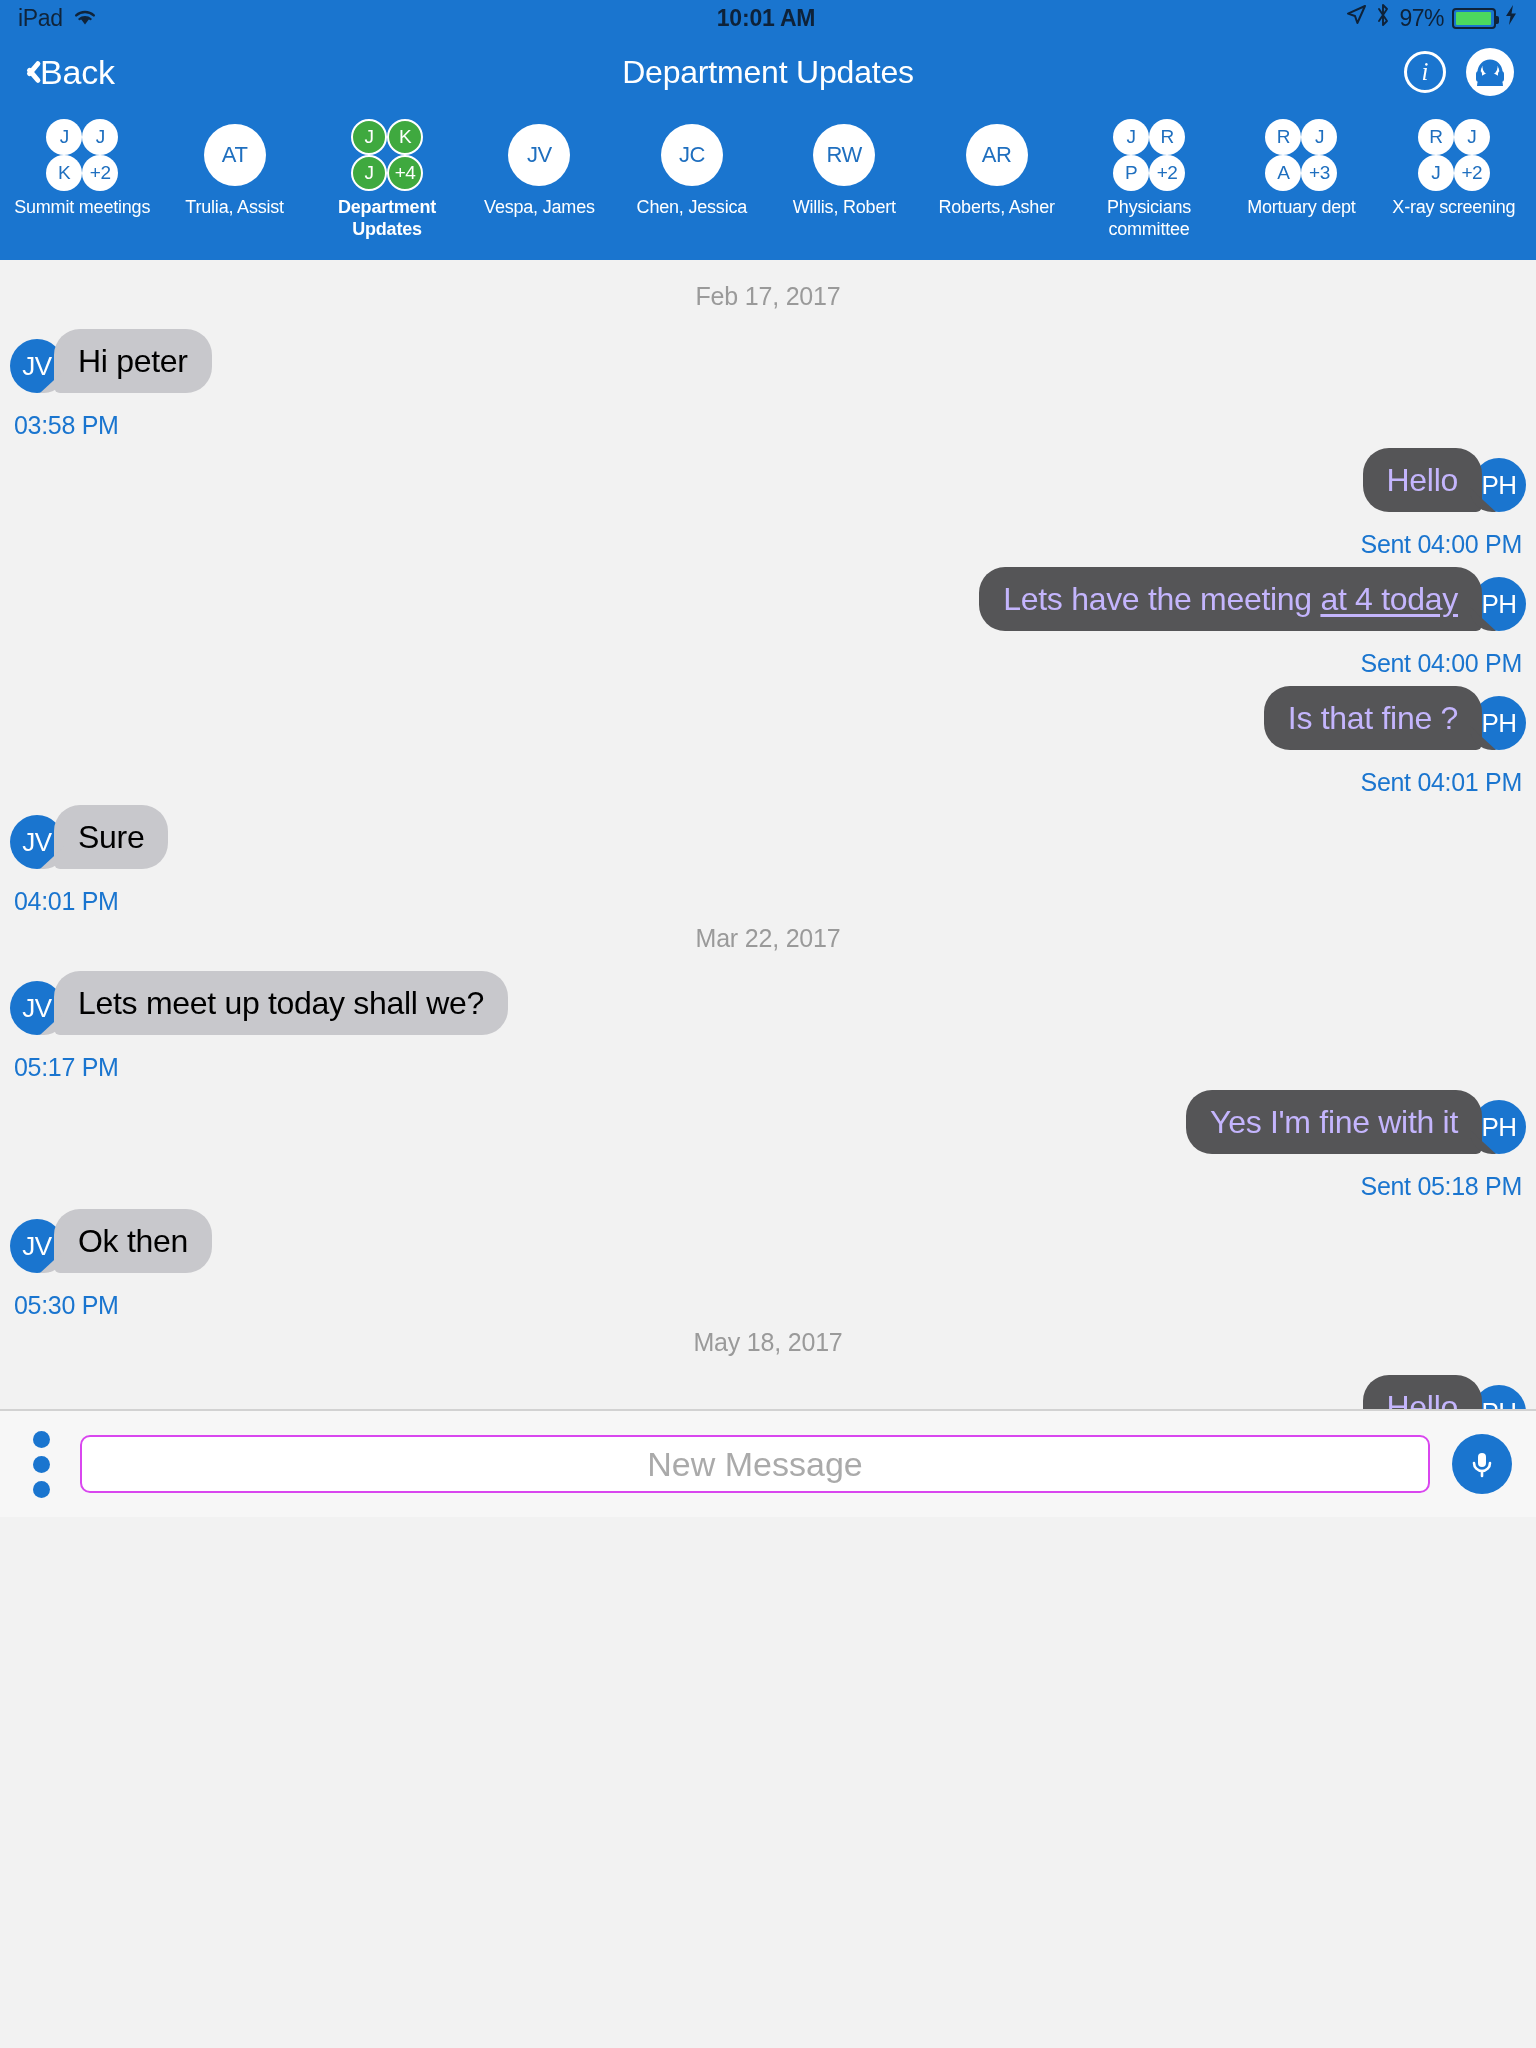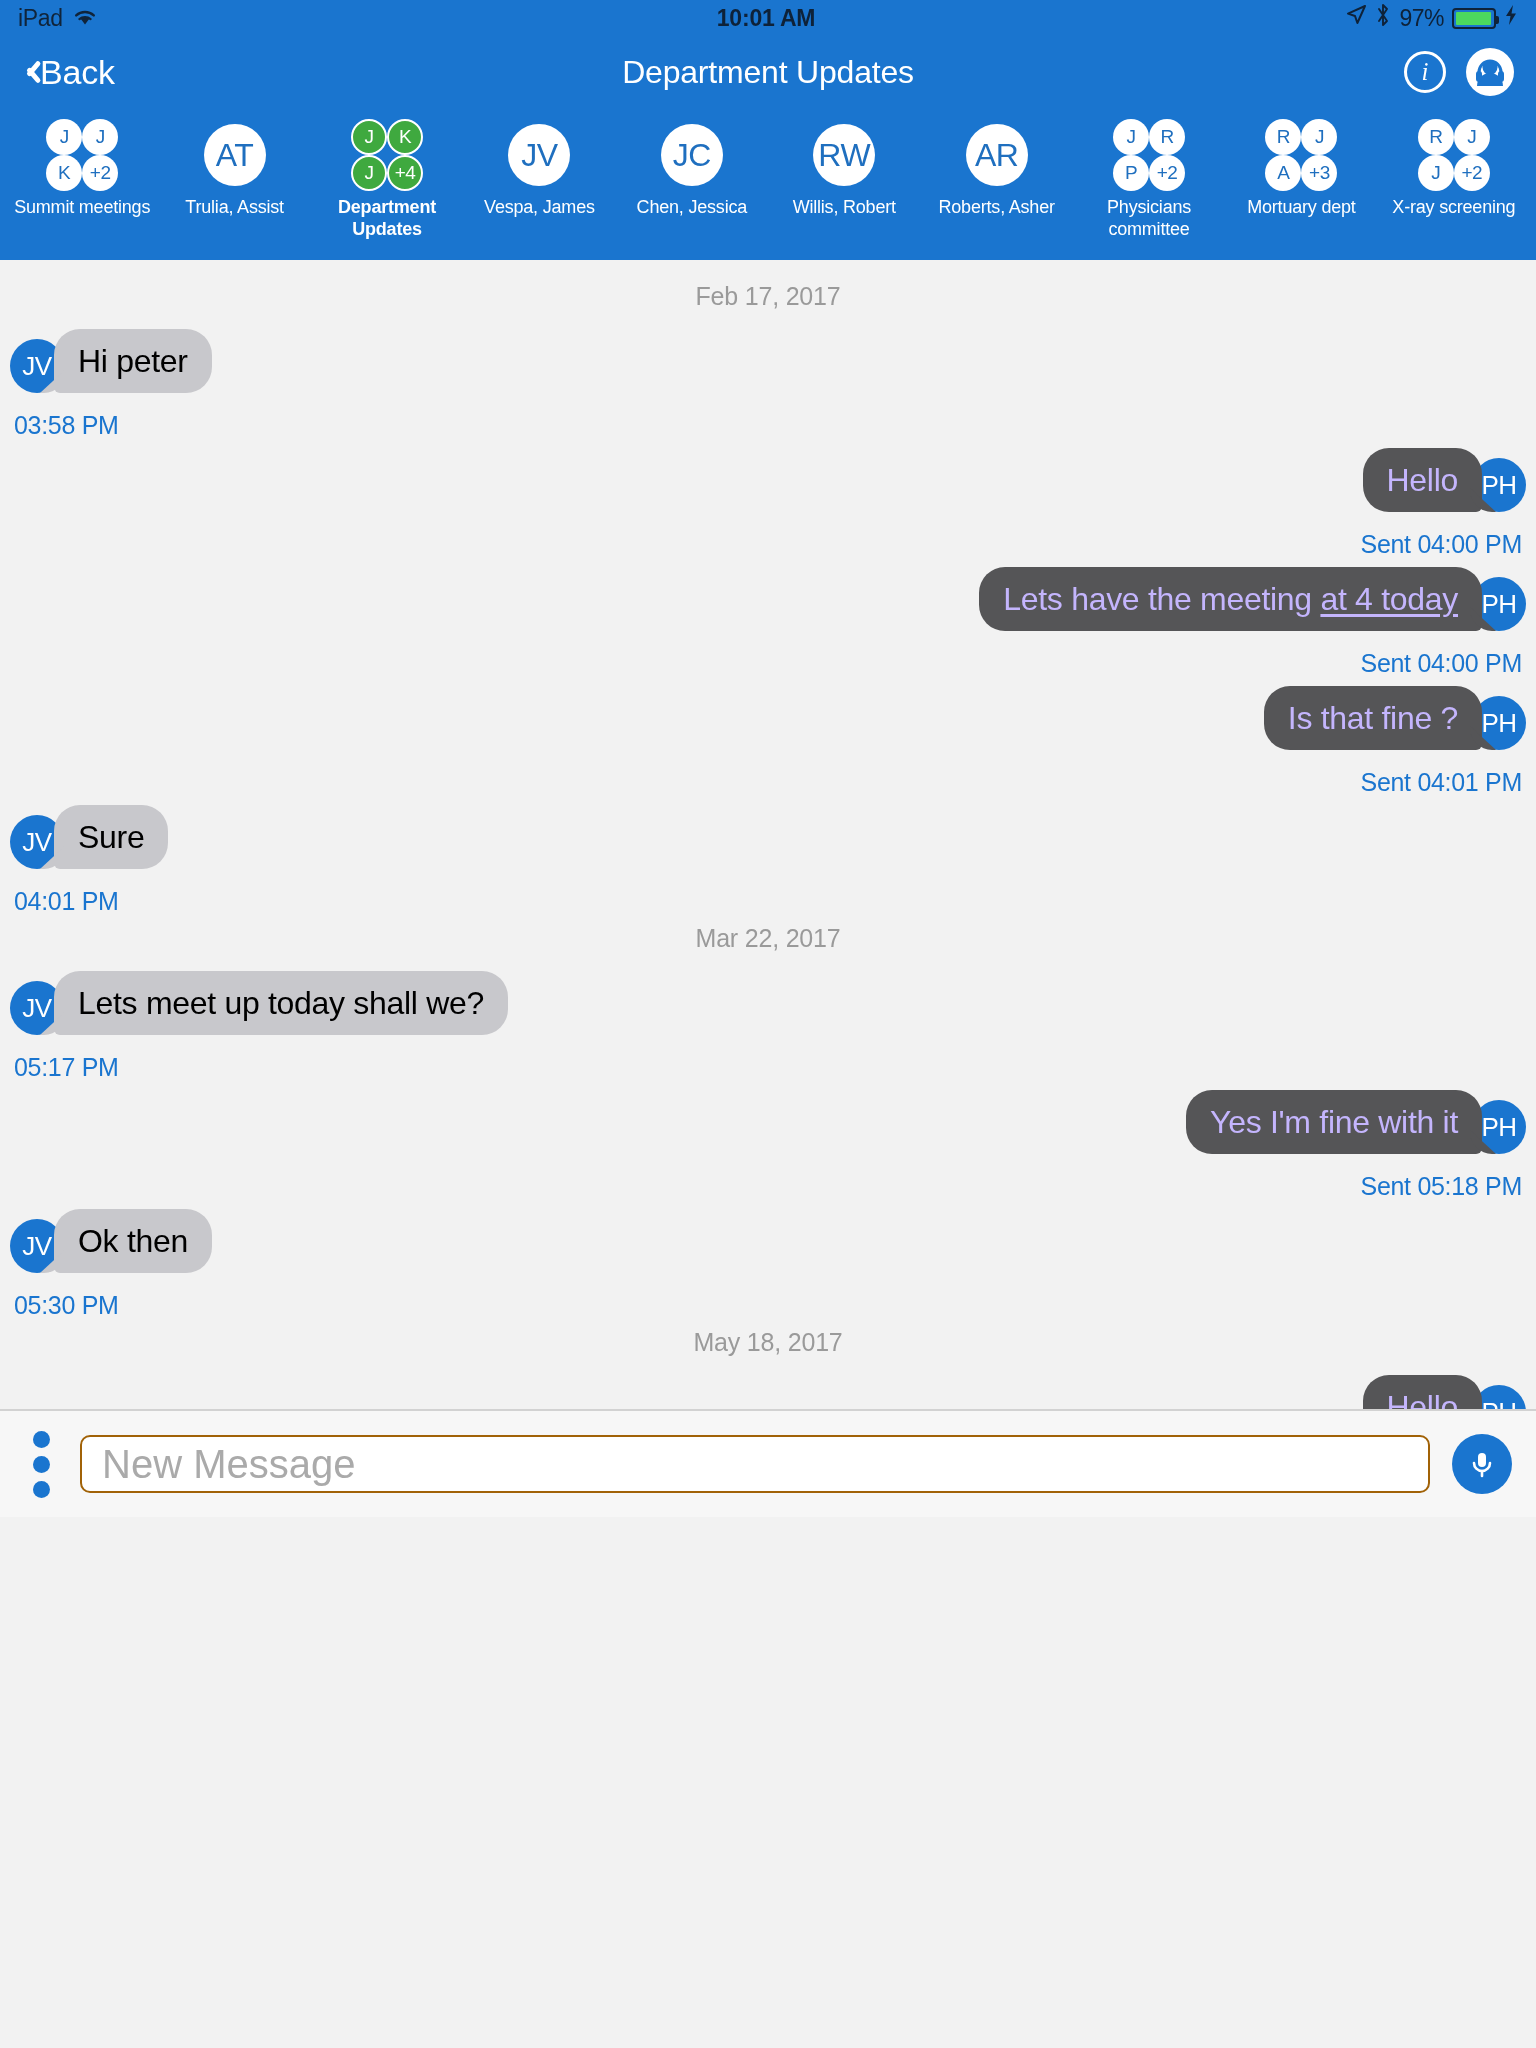--- a/index.html
+++ b/index.html
@@ -75,21 +75,21 @@
     overflow:hidden;
   }
   .chat-item {
     flex:1 1 0; min-width:0; display:flex; flex-direction:column;
     align-items:center; cursor:pointer; padding:0 4px;
   }
   .av-area { height:74px; display:flex; align-items:center; justify-content:center; }
   .av-single {
     width:62px; height:62px; border-radius:50%; background:#fff;
     display:flex; align-items:center; justify-content:center;
-    color:#1f6fbf; font-size:32px; letter-spacing:-0.5px;
+    color:#1f6fbf; font-size:22px; letter-spacing:-0.5px;
   }
   .av-grid {
     width:72px; height:72px; display:grid;
     grid-template-columns:36px 36px; grid-template-rows:36px 36px;
   }
   .av-mini {
     width:36px; height:36px; border-radius:50%;
     display:flex; align-items:center; justify-content:center;
     font-size:19px; letter-spacing:-0.5px;
   }
@@ -168,23 +168,23 @@
     flex:0 0 108px; background:#f7f7f7; border-top:2px solid #d2d2d2;
     display:flex; align-items:center; padding:0 24px; gap:22px;
   }
   .kebab {
     width:34px; display:flex; flex-direction:column; align-items:center;
     gap:8px; cursor:pointer; flex:0 0 34px;
   }
   .kebab span { width:17px; height:17px; border-radius:50%; background:#1a75cf; display:block; }
   .msg-input {
     flex:1 1 auto; height:58px; background:#fff;
-    border:2px solid #a16207; border-radius:10px;
-    padding:0 20px; font-size:40px; color:#000;
-    font-family:"Liberation Sans", sans-serif; outline:none;
+    border:2px solid #d946ef; border-radius:10px;
+    padding:0 20px; font-size:34px; color:#000;
+    font-family:"Liberation Sans", sans-serif; outline:none;text-align:center;
   }
   .msg-input::placeholder { color:#aaaaaa; }
   .mic-btn {
     width:60px; height:60px; border-radius:50%; background:#1a75cf;
     display:flex; align-items:center; justify-content:center;
     cursor:pointer; flex:0 0 60px;
   }
 </style>
 </head>
 <body>

